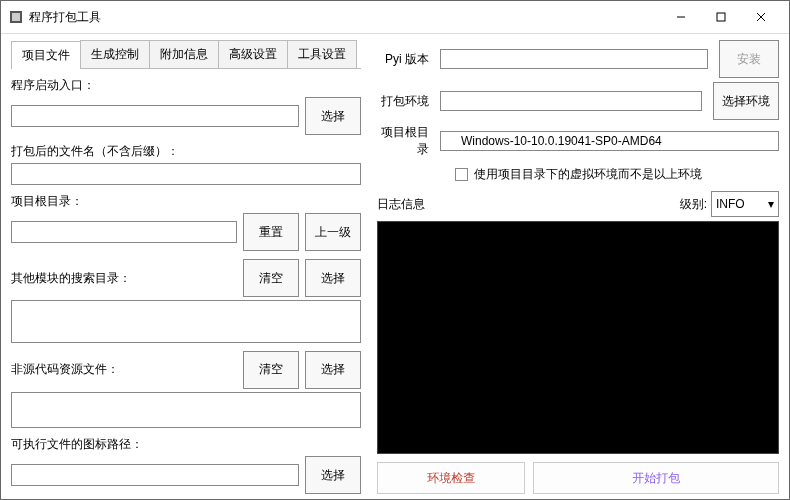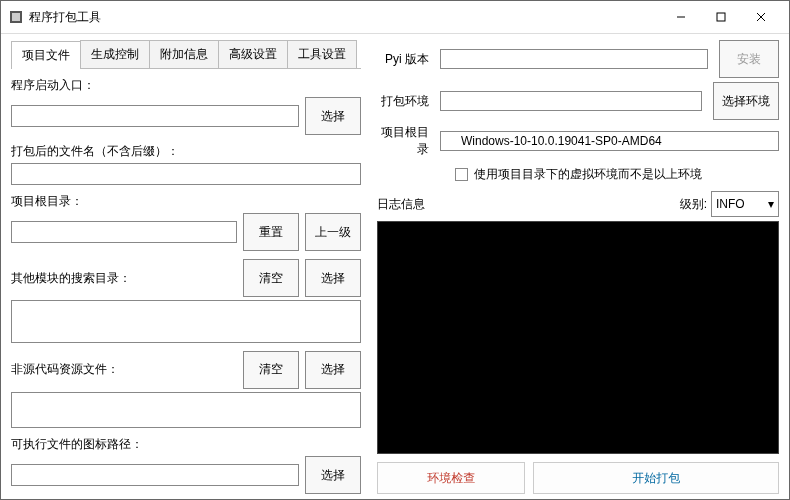--- a/index.html
+++ b/index.html
@@ -25,21 +25,21 @@
 .info-row .btn { min-width: 60px; }
 .chk-row { display: flex; align-items: center; gap: 6px; margin: 4px 0 6px 78px; }
 .chk { width: 13px; height: 13px; border: 1px solid #888; }
 .loghead { display: flex; align-items: center; margin: 2px 0 4px 0; }
 .loghead .spacer { flex: 1; }
 .select { height: 20px; border: 1px solid #888; width: 68px; display: flex; align-items: center; padding: 12px 4px; justify-content: space-between; background: #fff; cursor: pointer; }
 .logbox { flex: 1; background: #000; border: 1px solid #444; }
 .footer { display: flex; gap: 8px; margin-top: 8px; }
 .bigbtn { flex: 1; height: 32px; border: 1px solid #ccc; background: #fdfdfd; cursor: pointer; display: flex; align-items: center; justify-content: center; }
 .bigbtn.check { color: #c0392b; flex: 0.6; }
-.bigbtn.start { color: #0369a1; }
+.bigbtn.start { color: #8b5cf6; }
 </style>
 </head>
 <body>
 
 <div class="titlebar">
   <span class="icon">
       <svg viewBox="0 0 14 14">
         <rect x="1" y="1" width="12" height="12" fill="#555"></rect>
         <rect x="3" y="3" width="8" height="8" fill="#ccc"></rect>
       </svg>

